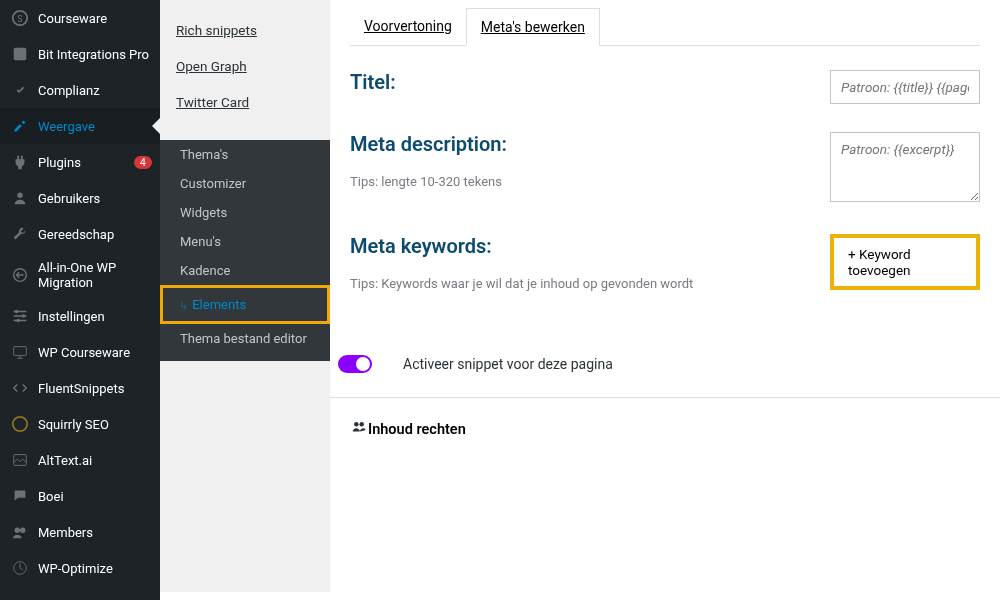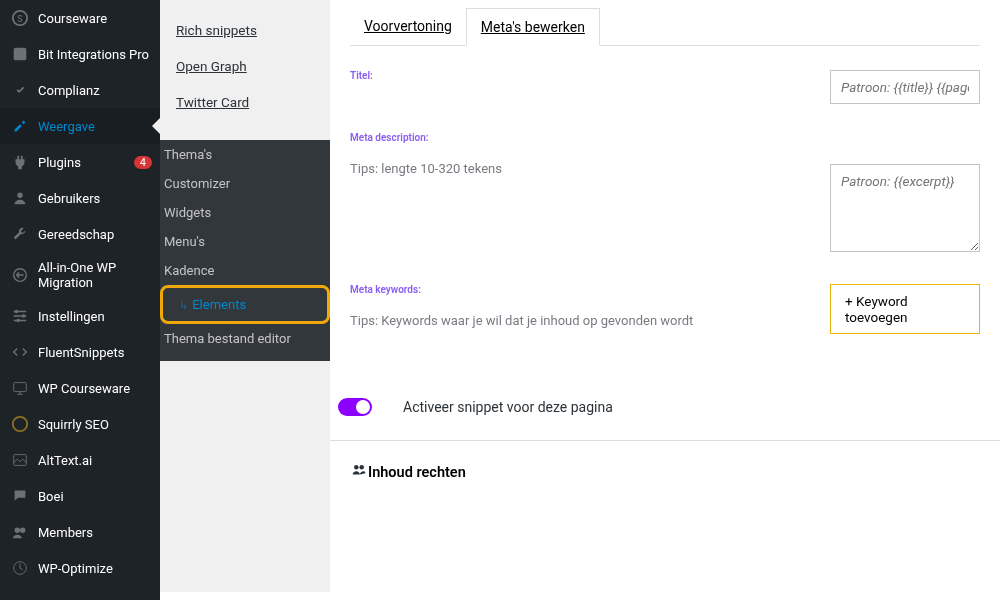--- a/index.html
+++ b/index.html
@@ -12,39 +12,39 @@
 .sidebar-icon { width: 20px; height: 20px; margin-right: 8px; display: flex; align-items: center; justify-content: center; opacity: 0.6; flex-shrink: 0; }
 .sidebar-item.active .sidebar-icon { opacity: 1; color: #0088cc; }
 .sidebar-label { flex: 1; }
 .badge { background: #d63638; color: #fff; border-radius: 10px; padding: 0 6px; font-size: 11px; margin-left: 4px; }
 
 .submenu-col { width: 170px; background: #32373c; color: #fff; height: 592px; position: relative; flex-shrink: 0; }
 .submenu-links { padding: 12px 16px; }
 .submenu-link { color: #eee; font-size: 13.5px; text-decoration: underline; padding: 10px 0; display: block; cursor: pointer; }
 
 .appearance-submenu { position: absolute; top: 140px; left: 0; right: 0; background: #32373c; padding-bottom: 8px; }
-.app-item { padding: 7px 4px; font-size: 13px; color: #c3c4c7; cursor: pointer; }
-.app-item.highlighted { border: 3px solid #f0a90a; border-radius: 8px; color: #0088cc; padding: 9px 16px; }
+.app-item { padding: 7px 20px; font-size: 13px; color: #c3c4c7; cursor: pointer; }
+.app-item.highlighted { border: 3px solid #f0a90a; border-radius: 0; color: #0088cc; padding: 9px 16px; }
 .app-item .arrow { opacity: 0.6; margin-right: 4px; font-size: 11px; }
 
 .main { flex: 1; background: #fff; height: 600px; overflow: hidden; }
 .tabs { display: flex; border-bottom: 1px solid #ddd; margin: 8px 20px 0; }
 .tab { padding: 10px 14px; font-size: 14px; cursor: pointer; }
 .tab.active { border: 1px solid #ddd; border-bottom: 1px solid #fff; margin-bottom: -1px; text-decoration: underline; }
 .tab.inactive { text-decoration: underline; }
 
 .form-section { padding: 24px 20px; }
 .field-row { display: flex; margin-bottom: 28px; gap: 20px; }
 .field-label-col { flex: 0 0 460px; }
-.field-label { font-size: 10px; color: #8b5cf6; font-weight: 600; }
+.field-label { font-size: 20px; color: #0c4a6e; font-weight: 600; }
 .field-tips { font-size: 13px; color: #787c82; margin-top: 18px; }
 .field-input-col { flex: 1; }
 .text-input { width: 100%; border: 1px solid #c3c4c7; padding: 8px 10px; font-size: 13.5px; color: #787c82; background: #fff; font-style: italic; }
-.textarea-input { height: 88px; margin-top: 32px; }
-.keyword-btn { border: 1px solid #eab308; background: #fff; padding: 8px 14px; font-size: 13.5px; cursor: pointer; width: 100%; text-align: left; }
+.textarea-input { height: 70px; }
+.keyword-btn { border: 4px solid #eab308; background: #fff; padding: 8px 14px; font-size: 13.5px; cursor: pointer; width: 100%; text-align: left; }
 
 .toggle-row { display: flex; align-items: center; padding: 12px 8px 24px; gap: 31px; }
 .toggle { width: 34px; height: 18px; background: #8c00ff; border-radius: 10px; position: relative; cursor: pointer; }
 .toggle::after { content: ''; position: absolute; width: 14px; height: 14px; background: #fff; border-radius: 50%; top: 2px; right: 2px; }
 .toggle-label { font-size: 14px; color: #2c3338; }
 
 .divider { border-top: 1px solid #ddd; }
 .section-hdr { padding: 20px 20px; display: flex; align-items: center; gap: 0; font-weight: 600; font-size: 14.5px; }
 </style>
 </head>
@@ -126,33 +126,33 @@
           <circle cx="6" cy="5" r="2"></circle>
           <circle cx="14" cy="10" r="2"></circle>
           <circle cx="8" cy="15" r="2"></circle>
         </svg>
       </span>
     <span class="sidebar-label">Instellingen</span>
   </div>
   <div class="sidebar-item">
     <span class="sidebar-icon">
         <svg width="18" height="18" viewBox="0 0 20 20" fill="#a0a5aa">
-          <path d="M7 6l-4 4 4 4M13 6l4 4-4 4" stroke="#a0a5aa" stroke-width="1.5" fill="none"></path>
-        </svg>
-      </span>
-    <span class="sidebar-label">FluentSnippets</span>
-  </div>
-  <div class="sidebar-item">
-    <span class="sidebar-icon">
-        <svg width="18" height="18" viewBox="0 0 20 20" fill="#a0a5aa">
           <rect x="3" y="4" width="14" height="10" rx="1" stroke="#a0a5aa" fill="none"></rect>
           <path d="M7 17h6M10 14v3" stroke="#a0a5aa"></path>
         </svg>
       </span>
     <span class="sidebar-label">WP Courseware</span>
+  </div>
+  <div class="sidebar-item">
+    <span class="sidebar-icon">
+        <svg width="18" height="18" viewBox="0 0 20 20" fill="#a0a5aa">
+          <path d="M7 6l-4 4 4 4M13 6l4 4-4 4" stroke="#a0a5aa" stroke-width="1.5" fill="none"></path>
+        </svg>
+      </span>
+    <span class="sidebar-label">FluentSnippets</span>
   </div>
   <div class="sidebar-item">
     <span class="sidebar-icon">
         <svg width="18" height="18" viewBox="0 0 20 20">
           <circle cx="10" cy="10" r="8" fill="none" stroke="#d9a420" stroke-width="2"></circle>
         </svg>
       </span>
     <span class="sidebar-label">Squirrly SEO</span>
   </div>
   <div class="sidebar-item">

